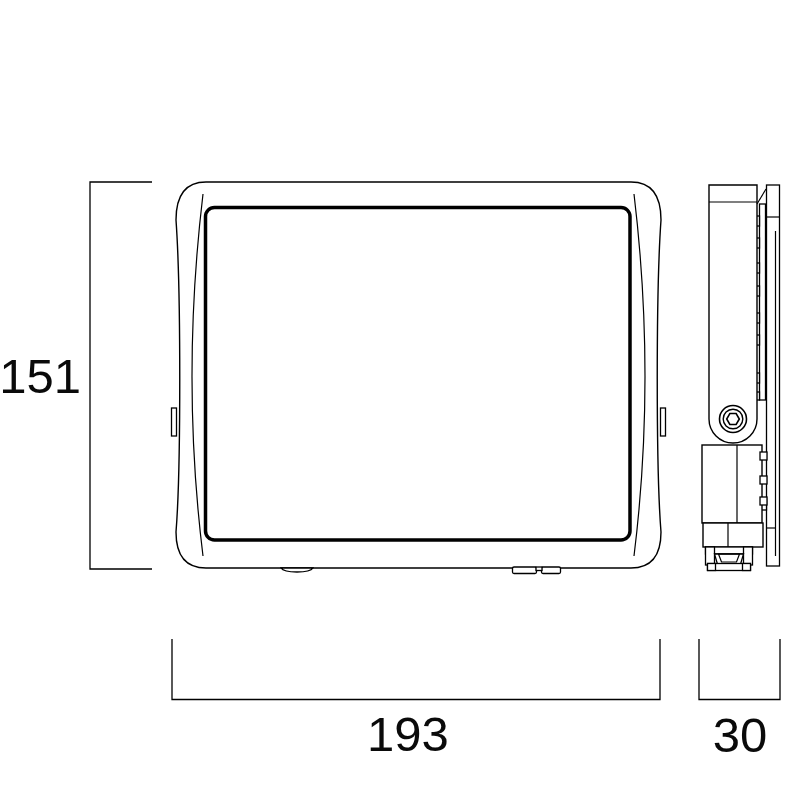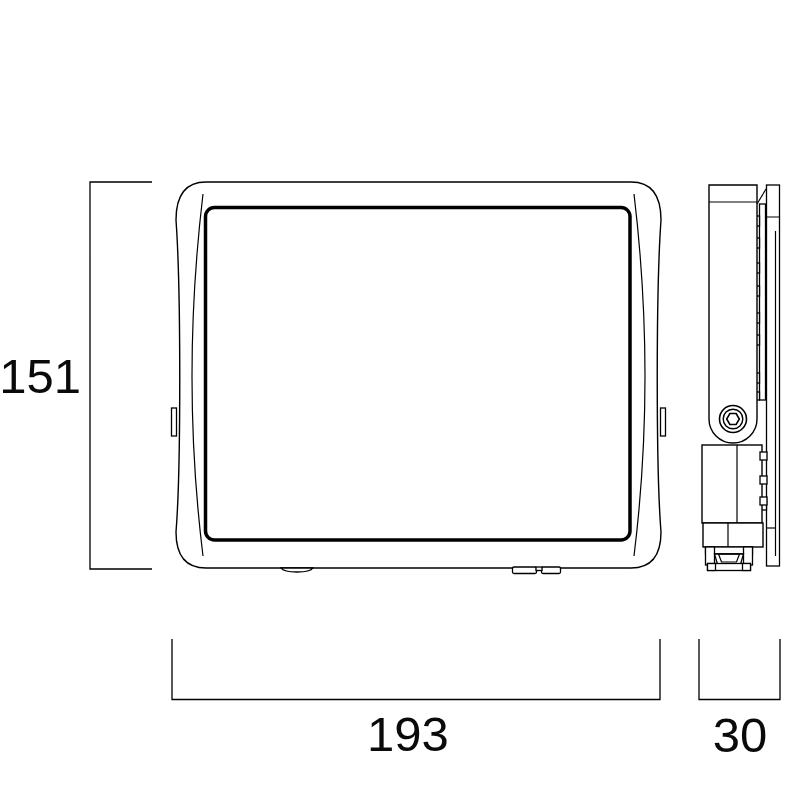--- a/index.html
+++ b/index.html
@@ -9,21 +9,20 @@
     height: 800px;
     background: #ffffff;
     font-family: "Liberation Sans", sans-serif;
   }
   .stage {
     position: relative;
     width: 800px;
     height: 800px;
     background: #ffffff;
     overflow: hidden;
-    border-radius: 19px;
   }
   svg { display: block; }
   .ln  { fill: none;    stroke: #000; stroke-width: 1.4; stroke-linecap: butt; }
   .fw  { fill: #ffffff; stroke: #000; stroke-width: 1.4; }
   .fwt { fill: #ffffff; stroke: #000; stroke-width: 1.3; }
   .thick { fill: none; stroke: #000; stroke-width: 3.5; }
   .thin  { fill: none; stroke: #000; stroke-width: 1.2; }
   .dim   { fill: none; stroke: #000; stroke-width: 1.3; }
   .dim-label {
     font-family: "Liberation Sans", sans-serif;

